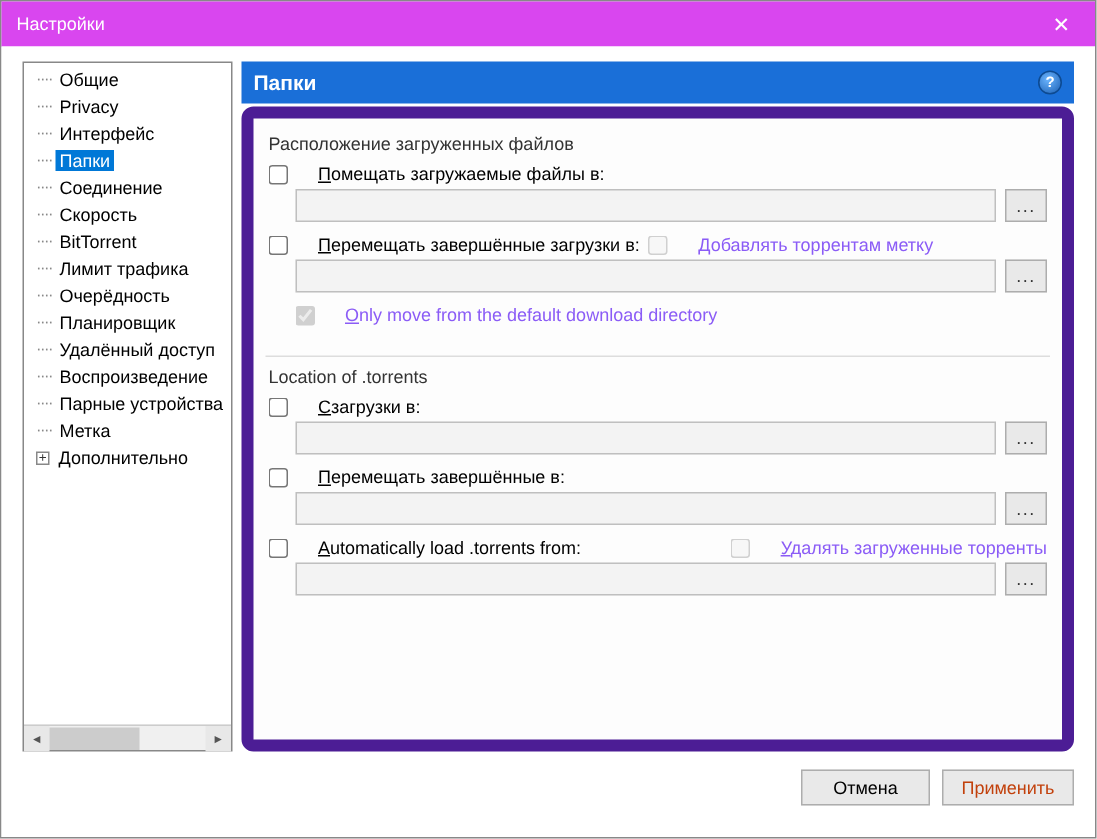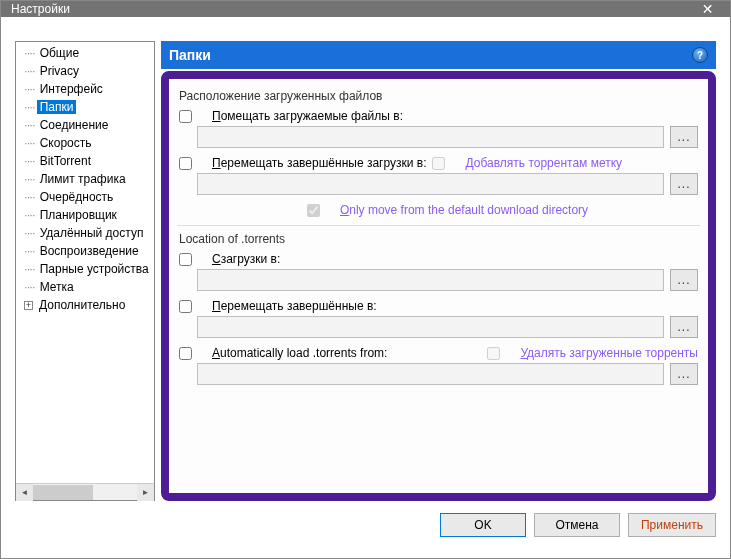--- a/index.html
+++ b/index.html
@@ -13,22 +13,22 @@
     overflow: hidden;
   }
   .outer {
     width: 731px;
     height: 559px;
     border: 1px solid #888;
     background: #fff;
     position: relative;
   }
   .titlebar {
-    height: 16px;
-    background: #737373;
+    height: 30px;
+    background: #d946ef;
     color: #fff;
     display: flex;
     align-items: center;
     justify-content: space-between;
     padding: 0 0 0 10px;
     font-size: 12px;
   }
   .titlebar .close {
     width: 45px;
     height: 30px;
@@ -187,22 +187,21 @@
     border: 1px solid #adadad;
     background: #e9e9e9;
     display: flex; align-items: center; justify-content: center;
     font-size: 12px;
     color: #333;
     cursor: default;
     letter-spacing: 1px;
   }
   .subchk {
     margin-left: 18px;
-    margin-bottom: 8px;
-    justify-content: center;
+    margin-bottom: 20px;
   }
   .sep {
     border-top: 1px solid #ddd;
     margin: 4px -2px 6px -2px;
   }
   .button-bar {
     display: flex;
     justify-content: flex-end;
     gap: 8px;
     margin-top: 12px;
@@ -401,18 +400,17 @@
             <div class="browse-btn">
                 <span>...</span>
               </div>
           </div>
 
         </div>
       </div>
     </div>
 
     <div class="button-bar">
-      <button class="btn default">OK</button>
       <button class="btn">Отмена</button>
       <button class="btn disabled">Применить</button>
     </div>
   </div>
 </div>
 
 </body></html>

